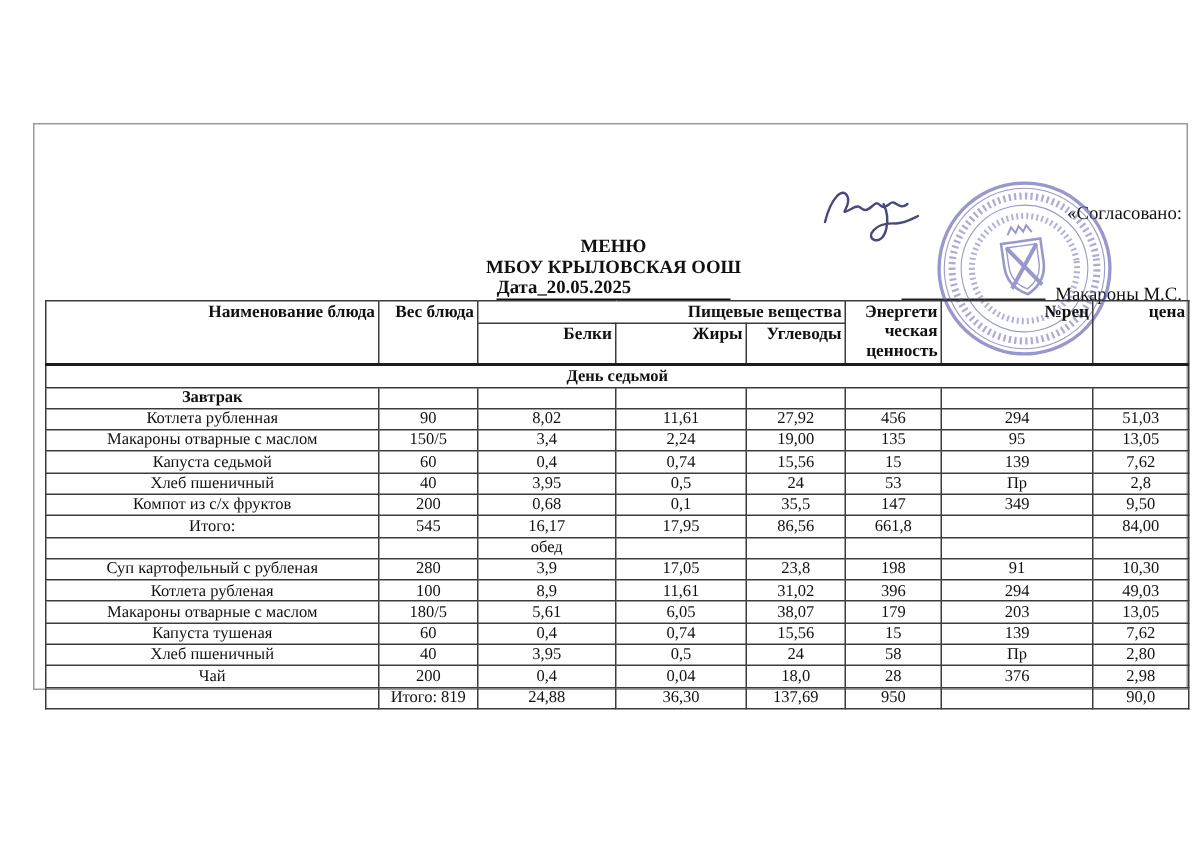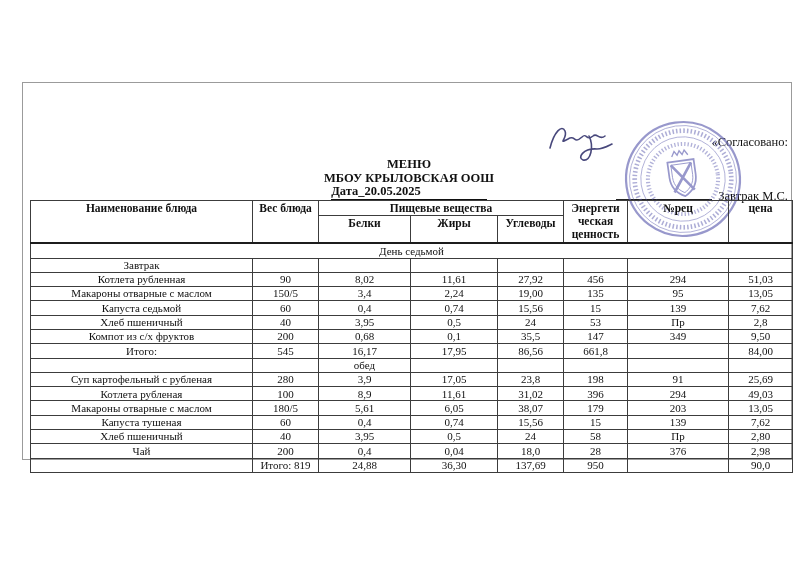--- a/index.html
+++ b/index.html
@@ -32,40 +32,40 @@
   table.menu{
     position:absolute;left:30px;top:200px;width:762px;
     border-collapse:collapse;table-layout:fixed;
     font-size:11px;border:1.5px solid #2e2e2e;
   }
   table.menu th, table.menu td{
     border:1px solid #3c3c3c;padding:0 2px;text-align:center;
     overflow:hidden;line-height:1.15;
   }
   table.menu th{
-    font-weight:bold;vertical-align:top;padding-top:1px;font-size:11.5px;
+    font-weight:bold;vertical-align:top;padding-top:1px;font-size:11.5px;text-align:right;
   }
   table.menu thead tr:first-child th{height:13px;}
   table.menu thead tr:last-child th{height:25px;margin-left:12px;}
   table.menu thead{border-bottom:2px solid #1c1c1c;}
   table.menu td{height:13.3px;vertical-align:middle;white-space:nowrap;}
-  td.b{font-weight:normal;}
+  td.b{font-weight:bold;}
   td.right{text-align:right;padding-right:4px;}
   
   .stamp{position:absolute;left:622px;top:118px;width:122px;height:122px;opacity:0.62;}
   .signature{position:absolute;left:542px;top:118px;width:118px;height:50px;}
 </style>
 </head>
 <body>
 
 <div class="frame"></div>
 
 <div class="approval">
   <div>«Согласовано:</div>
-  <div><span class="sig-underline"></span><span>Завтрак М.С.</span></div>
+  <div><span class="sig-underline"></span><span>Макароны М.С.</span></div>
 </div>
 
 <svg class="signature" viewBox="0 0 118 50">
   <g fill="none" stroke="#35356e" stroke-width="1.6" stroke-linecap="round" opacity="0.9">
     <path d="M8 30 C 12 14, 20 6, 23 13 C 26 20, 15 27, 26 21 C 34 16, 31 27, 40 19 C 45 14, 44 24, 51 18 C 55 14, 57 23, 63 18"></path>
     <path d="M47 18 C 52 28, 49 44, 41 42 C 35 40, 41 30, 55 31 C 61 31, 66 28, 70 26"></path>
   </g>
 </svg>
 
 <svg class="stamp" viewBox="0 0 120 120">
@@ -199,21 +199,21 @@
         <td></td>
       </tr>
       <tr>
         <td>Суп картофельный с рубленая</td>
         <td>280</td>
         <td>3,9</td>
         <td>17,05</td>
         <td>23,8</td>
         <td>198</td>
         <td>91</td>
-        <td>25,69</td>
+        <td>10,30</td>
       </tr>
       <tr>
         <td>Котлета рубленая</td>
         <td>100</td>
         <td>8,9</td>
         <td>11,61</td>
         <td>31,02</td>
         <td>396</td>
         <td>294</td>
         <td>49,03</td>

